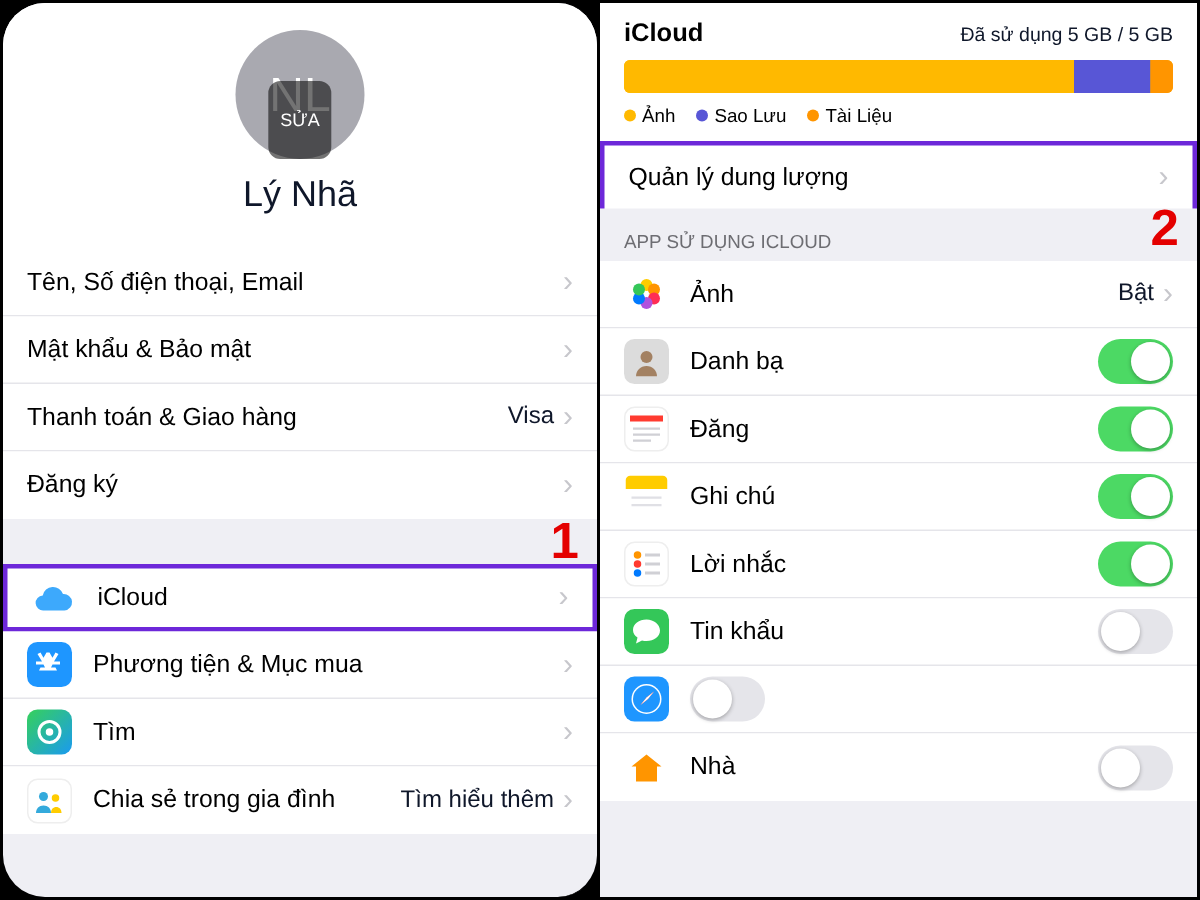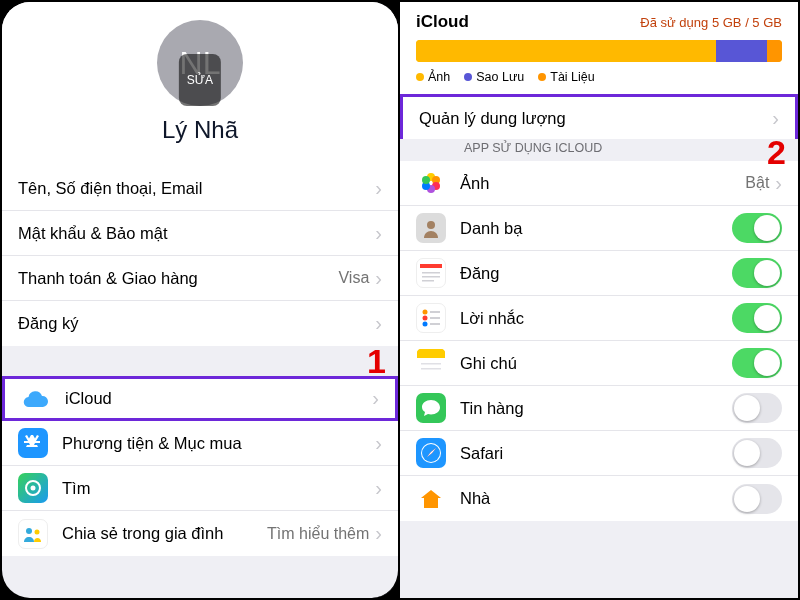--- a/index.html
+++ b/index.html
@@ -9,34 +9,34 @@
   .pane.left { border-right: 2px solid #000; border-radius: 28px; }
   .profile { background: #fff; display: flex; flex-direction: column; align-items: center; padding: 18px 0 22px; }
   .avatar { width: 86px; height: 86px; border-radius: 50%; background: #a9a9b0; color: #fff; font-size: 32px; display: flex; align-items: center; justify-content: center; font-weight: 400; position: relative; }
   .avatar-edit { position: absolute; bottom: 0; left: 50%; transform: translateX(-50%); background: rgba(0,0,0,.55); color: #fff; font-size: 12px; padding: 19px 8px; border-radius: 8px; }
   .profile-name { margin-top: 10px; font-size: 24px; color: #0f172a; }
   .section { background: #fff; }
   .spacer { height: 30px; background: #efeff4; position: relative; }
   .row { display: flex; align-items: center; padding: 0 16px; height: 45px; border-bottom: 1px solid #e5e5ea; background: #fff; font-size: 16.5px; color: #000; }
   .row:last-child { border-bottom: none; }
   .row .label { flex: 1; }
-  .row .value { color: #737373; font-size: 16px; margin-right: 6px; }
+  .row .value { color: #0f172a; font-size: 16px; margin-right: 6px; }
   .chev { color: #c7c7cc; font-size: 20px; }
   .icon-box { width: 30px; height: 30px; border-radius: 7px; margin-right: 14px; display: flex; align-items: center; justify-content: center; flex-shrink: 0; }
   .callout { border: 3px solid #6d28d9; }
   .num { color: #e40000; font-size: 34px; font-weight: 700; position: absolute; }
   .header2 { background: #fff; padding: 10px 16px 8px; }
   .header2-top { display: flex; justify-content: space-between; align-items: baseline; padding-bottom: 8px; }
   .h2-title { font-size: 17px; font-weight: 600; }
-  .h2-usage { font-size: 13px; color: #c2410c; }
+  .h2-usage { font-size: 13px; color: #0f172a; }
   .bar { height: 22px; border-radius: 4px; background: #ffb900; display: flex; overflow: hidden; }
   .bar-seg { height: 100%; }
   .legend { display: flex; gap: 14px; padding: 8px 0 2px; font-size: 12.5px; color: #000; align-items: center; }
   .dot { width: 8px; height: 8px; border-radius: 50%; display: inline-block; margin-right: 4px; }
-  .grp-head { font-size: 12.5px; color: #6d6d72; padding: 2px 16px 6px; position: relative; margin-left: 48px; }
+  .grp-head { font-size: 12.5px; color: #6d6d72; padding: 15px 16px 6px; position: relative; }
   .toggle { width: 50px; height: 30px; border-radius: 15px; position: relative; flex-shrink: 0; }
   .toggle.on { background: #4cd964; }
   .toggle.off { background: #e5e5ea; }
   .knob { position: absolute; top: 2px; width: 26px; height: 26px; border-radius: 50%; background: #fff; box-shadow: 0 1px 3px rgba(0,0,0,.3); }
   .toggle.on .knob { right: 2px; }
   .toggle.off .knob { left: 2px; }
   .app-icon { width: 30px; height: 30px; border-radius: 7px; margin-right: 14px; flex-shrink: 0; display:flex; align-items:center; justify-content:center; position:relative; overflow:hidden; }
   svg { display: block; }
 </style>
 </head>
@@ -190,70 +190,69 @@
               <rect x="4" y="16" width="18" height="1.5" fill="#d0d0d5"></rect>
               <rect x="4" y="20" width="12" height="1.5" fill="#d0d0d5"></rect>
             </svg>
         </span>
         <span class="label">Đăng</span>
         <span class="toggle on">
             <span class="knob"></span>
           </span>
       </div>
       <div class="row">
+        <span class="app-icon" style="background:#fff">
+          <svg width="28" height="28" viewBox="0 0 28 28">
+              <rect width="28" height="9" fill="#ffcc00"></rect>
+              <rect y="9" width="28" height="19" fill="#fff"></rect>
+              <rect x="4" y="14" width="20" height="1.5" fill="#e0e0e5"></rect>
+              <rect x="4" y="19" width="20" height="1.5" fill="#e0e0e5"></rect>
+            </svg>
+        </span>
+        <span class="label">Ghi chú</span>
+        <span class="toggle on">
+            <span class="knob"></span>
+          </span>
+      </div>
+      <div class="row">
         <span class="app-icon" style="background:#fff;border:1px solid #eee">
           <svg width="22" height="22" viewBox="0 0 22 22">
               <circle cx="5" cy="5" r="2.5" fill="#ff9500"></circle>
               <circle cx="5" cy="11" r="2.5" fill="#ff3b30"></circle>
               <circle cx="5" cy="17" r="2.5" fill="#007aff"></circle>
               <rect x="10" y="4" width="10" height="2" fill="#d0d0d5"></rect>
               <rect x="10" y="10" width="10" height="2" fill="#d0d0d5"></rect>
               <rect x="10" y="16" width="10" height="2" fill="#d0d0d5"></rect>
             </svg>
         </span>
         <span class="label">Lời nhắc</span>
         <span class="toggle on">
             <span class="knob"></span>
           </span>
       </div>
       <div class="row">
-        <span class="app-icon" style="background:#fff">
-          <svg width="28" height="28" viewBox="0 0 28 28">
-              <rect width="28" height="9" fill="#ffcc00"></rect>
-              <rect y="9" width="28" height="19" fill="#fff"></rect>
-              <rect x="4" y="14" width="20" height="1.5" fill="#e0e0e5"></rect>
-              <rect x="4" y="19" width="20" height="1.5" fill="#e0e0e5"></rect>
-            </svg>
-        </span>
-        <span class="label">Ghi chú</span>
-        <span class="toggle on">
-            <span class="knob"></span>
-          </span>
-      </div>
-      <div class="row">
         <span class="app-icon" style="background:#34c759">
           <svg width="20" height="18" viewBox="0 0 20 18">
               <path d="M10 1C5 1 1 4 1 8c0 2 1 4 3 5l-1 4 4-2c1 .3 2 .4 3 .4 5 0 9-3 9-7S15 1 10 1z" fill="#fff"></path>
             </svg>
         </span>
-        <span class="label">Tin hàng</span>
+        <span class="label">Tin khẩu</span>
         <span class="toggle off">
             <span class="knob"></span>
           </span>
       </div>
       <div class="row">
         <span class="app-icon" style="background:#1e96ff">
           <svg width="24" height="24" viewBox="0 0 24 24">
               <circle cx="12" cy="12" r="10" fill="#fff"></circle>
               <circle cx="12" cy="12" r="9" fill="#1e96ff"></circle>
               <path d="M17 7l-4 5-5 4 4-5z" fill="#ff3b30"></path>
               <path d="M8 16l4-5 5-4-4 5z" fill="#fff"></path>
             </svg>
         </span>
-        <span class="label">Safari</span>
         <span class="toggle off">
             <span class="knob"></span>
           </span>
       </div>
       <div class="row">
         <span class="app-icon" style="background:#fff">
           <svg width="22" height="20" viewBox="0 0 22 20">
               <path d="M11 1l10 8h-3v10H4V9H1z" fill="#ff9500"></path>
             </svg>
         </span>

